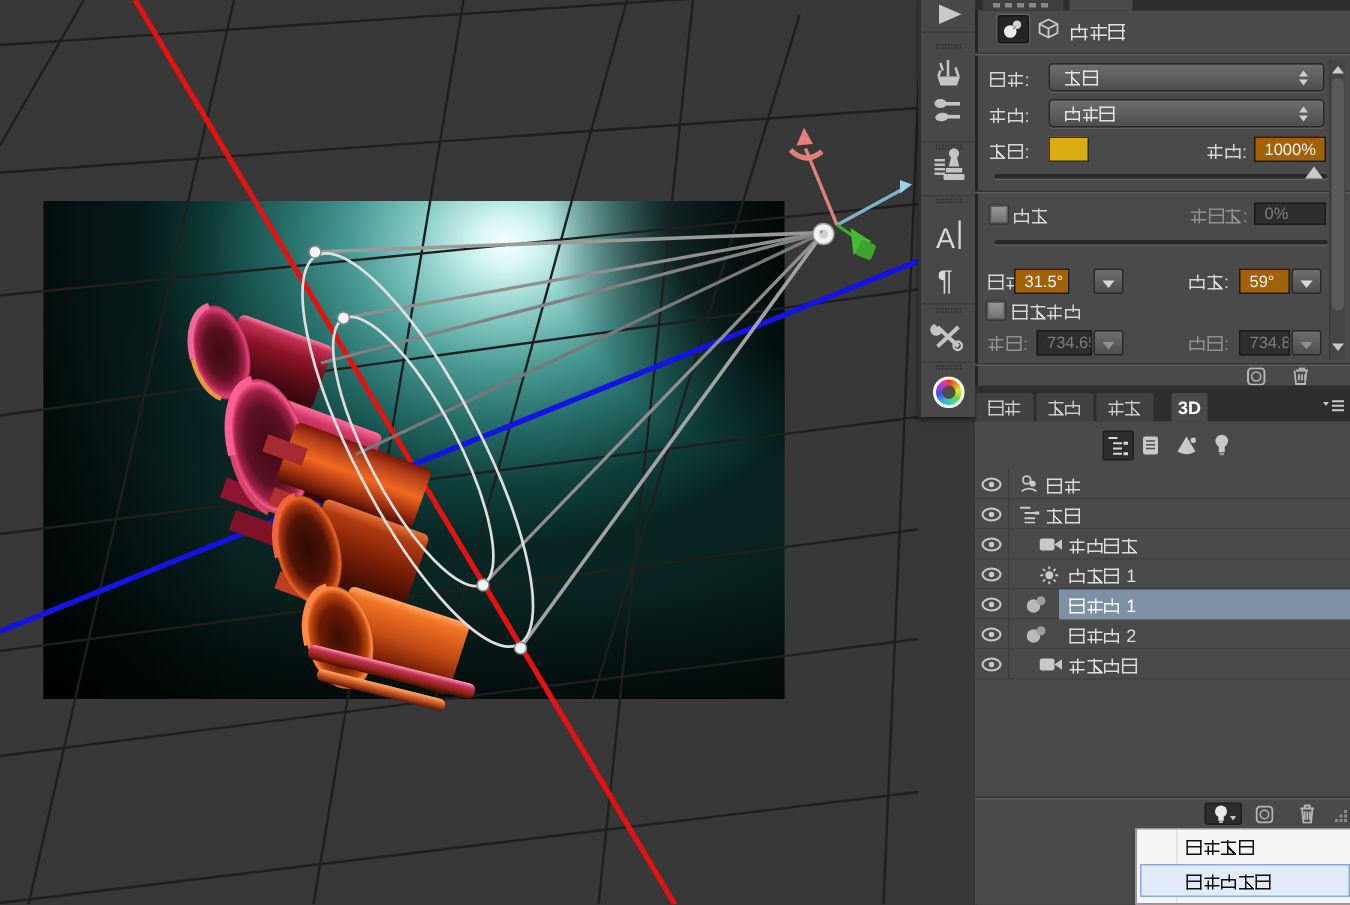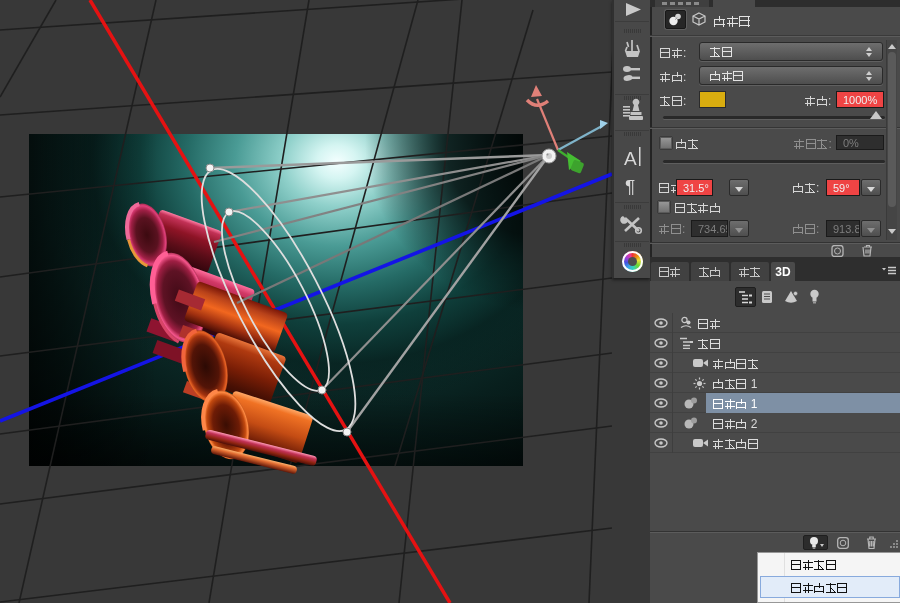--- a/index.html
+++ b/index.html
@@ -30,21 +30,21 @@
  linear-gradient(currentColor,currentColor),linear-gradient(currentColor,currentColor),
  linear-gradient(currentColor,currentColor);
  background-size:100% 1px,1px 100%,1px 100%,100% 1px,1px 50%;
  background-position:0 3px,0 3px,9px 3px,0 8px,5px 0;}
 .row-label{font-size:12px;color:#d6d6d6}
 .sel{background:linear-gradient(#6e6e6e,#4e4e4e);border:1px solid #2a2a2a;border-radius:3px;
  color:#e4e4e4;font-size:12px;display:flex;align-items:center;box-shadow:0 1px 0 rgba(255,255,255,.12)}
 .ud{position:absolute;right:9px;top:4px;width:7px;height:10px}
 .ud:before{content:"";position:absolute;left:0;top:0;border-left:3.5px solid transparent;border-right:3.5px solid transparent;border-bottom:4px solid #cfcfcf}
 .ud:after{content:"";position:absolute;left:0;bottom:0;border-left:3.5px solid transparent;border-right:3.5px solid transparent;border-top:4px solid #cfcfcf}
-.vbox{background:#ef4444;border:1px solid #1a1a1a;color:#efefef;font-size:11px;
+.vbox{background:#a16207;border:1px solid #1a1a1a;color:#efefef;font-size:11px;
  display:flex;align-items:center;justify-content:flex-start;padding-left:6px;overflow:hidden;white-space:nowrap}
 .ddb{width:20px;height:17px;background:linear-gradient(#6e6e6e,#4e4e4e);border:1px solid #2a2a2a;border-radius:2px}
 .ddb:before{content:"";position:absolute;left:5px;top:7px;border-left:4px solid transparent;border-right:4px solid transparent;border-top:5px solid #d8d8d8}
 .ddb.dim:before{border-top-color:#909090}
 .cb{width:14px;height:14px;background:linear-gradient(#9a9a9a,#6e6e6e);border:1px solid #3a3a3a;border-radius:2px;box-shadow:0 0 0 1px #5a5a5a inset}
 .tab{height:19px;background:#414141;color:#c9c9c9;font-size:12px;display:flex;align-items:center;justify-content:center;border-radius:2px 2px 0 0}
 .tab.on{background:#4a4a4a;color:#fff;font-weight:bold}
 .trow{position:relative;width:250px;height:20px;border-bottom:1px solid #414141;color:#dcdcdc;font-size:12px}
 .eye{position:absolute;left:4px;top:5px;width:15px;height:10px}
 .gut{position:absolute;left:22px;top:0;width:1px;height:20px;background:#3e3e3e}
@@ -395,21 +395,21 @@
   <div class="abs vbox" style="left:176px;top:179px;width:34px;height:17px">59°</div>
   <div class="abs ddb" style="left:211px;top:179px"></div>
 
   <div class="abs cb" style="left:7px;top:200px"></div>
   <div class="abs row-label" style="left:25px;top:201px"><span class="c ga"></span><span class="c gc"></span><span class="c gb"></span><span class="c gd"></span></div>
 
   <div class="abs row-label" style="left:9px;top:222px;color:#8f8f8f"><span class="c gb"></span><span class="c ga"></span>:</div>
   <div class="abs vbox" style="left:41px;top:220px;width:37px;height:17px;background:#2e2e2e;color:#7e7e7e;font-size:11px">734.65</div>
   <div class="abs ddb dim" style="left:79px;top:220px"></div>
   <div class="abs row-label" style="left:143px;top:222px;color:#8f8f8f"><span class="c gd"></span><span class="c ga"></span>:</div>
-  <div class="abs vbox" style="left:176px;top:220px;width:34px;height:17px;background:#2e2e2e;color:#7e7e7e;font-size:11px">913.8</div>
+  <div class="abs vbox" style="left:176px;top:220px;width:34px;height:17px;background:#2e2e2e;color:#7e7e7e;font-size:11px">734.8</div>
   <div class="abs ddb dim" style="left:211px;top:220px"></div>
 
   <div class="abs" style="left:236px;top:40px;width:11px;height:200px;background:#454545;border-left:1px solid #3a3a3a"></div>
   <div class="abs" style="left:237.5px;top:52px;width:8px;height:155px;background:#5a5a5a;border-radius:4px"></div>
   <div class="abs" style="left:238px;top:44px;width:0;height:0;border-left:4px solid transparent;border-right:4px solid transparent;border-bottom:5px solid #c9c9c9"></div>
   <div class="abs" style="left:238px;top:229px;width:0;height:0;border-left:4px solid transparent;border-right:4px solid transparent;border-top:5px solid #c9c9c9"></div>
 
   <div class="abs" style="left:0;top:242px;width:250px;height:1px;background:#333"></div>
   <div class="abs" style="left:0;top:243px;width:250px;height:1px;background:#5c5c5c"></div>
   <svg class="abs" style="left:181px;top:245px" width="50" height="12" viewBox="0 0 50 12">
@@ -424,21 +424,21 @@
       <span class="c gb"></span>
     </div>
   <div class="abs tab" style="left:41px;top:262px;width:38px">
       <span class="c gc"></span>
       <span class="c gd"></span>
     </div>
   <div class="abs tab" style="left:81px;top:262px;width:38px">
       <span class="c gb"></span>
       <span class="c gc"></span>
     </div>
-  <div class="abs tab on" style="left:121px;top:262px;width:24px">3D</div>
+  <div class="abs tab on" style="left:131px;top:262px;width:24px">3D</div>
   <svg class="abs" style="left:232px;top:266px" width="14" height="10" viewBox="0 0 14 10">
     <path d="M0 2 L4 2 L2 4.5 Z" fill="#c9c9c9"></path>
     <path d="M6 1.5 h8 M6 4.5 h8 M6 7.5 h8" stroke="#c9c9c9" stroke-width="1.3"></path>
   </svg>
 
   <div class="abs" style="left:0;top:281px;width:250px;height:322px;background:#4a4a4a"></div>
 
   <div class="abs" style="left:85px;top:287px;width:21px;height:20px;background:#2d2d2d;border:1px solid #1e1e1e;border-radius:2px"></div>
   <svg class="abs" style="left:88px;top:290px" width="15" height="14" viewBox="0 0 15 14">
     <path d="M1 2 h6 M4 5.5 h6 M4 9 h6 M4 12.5 h6 M2 2 v0" stroke="#d8d8d8" stroke-width="1.4" fill="none"></path>

